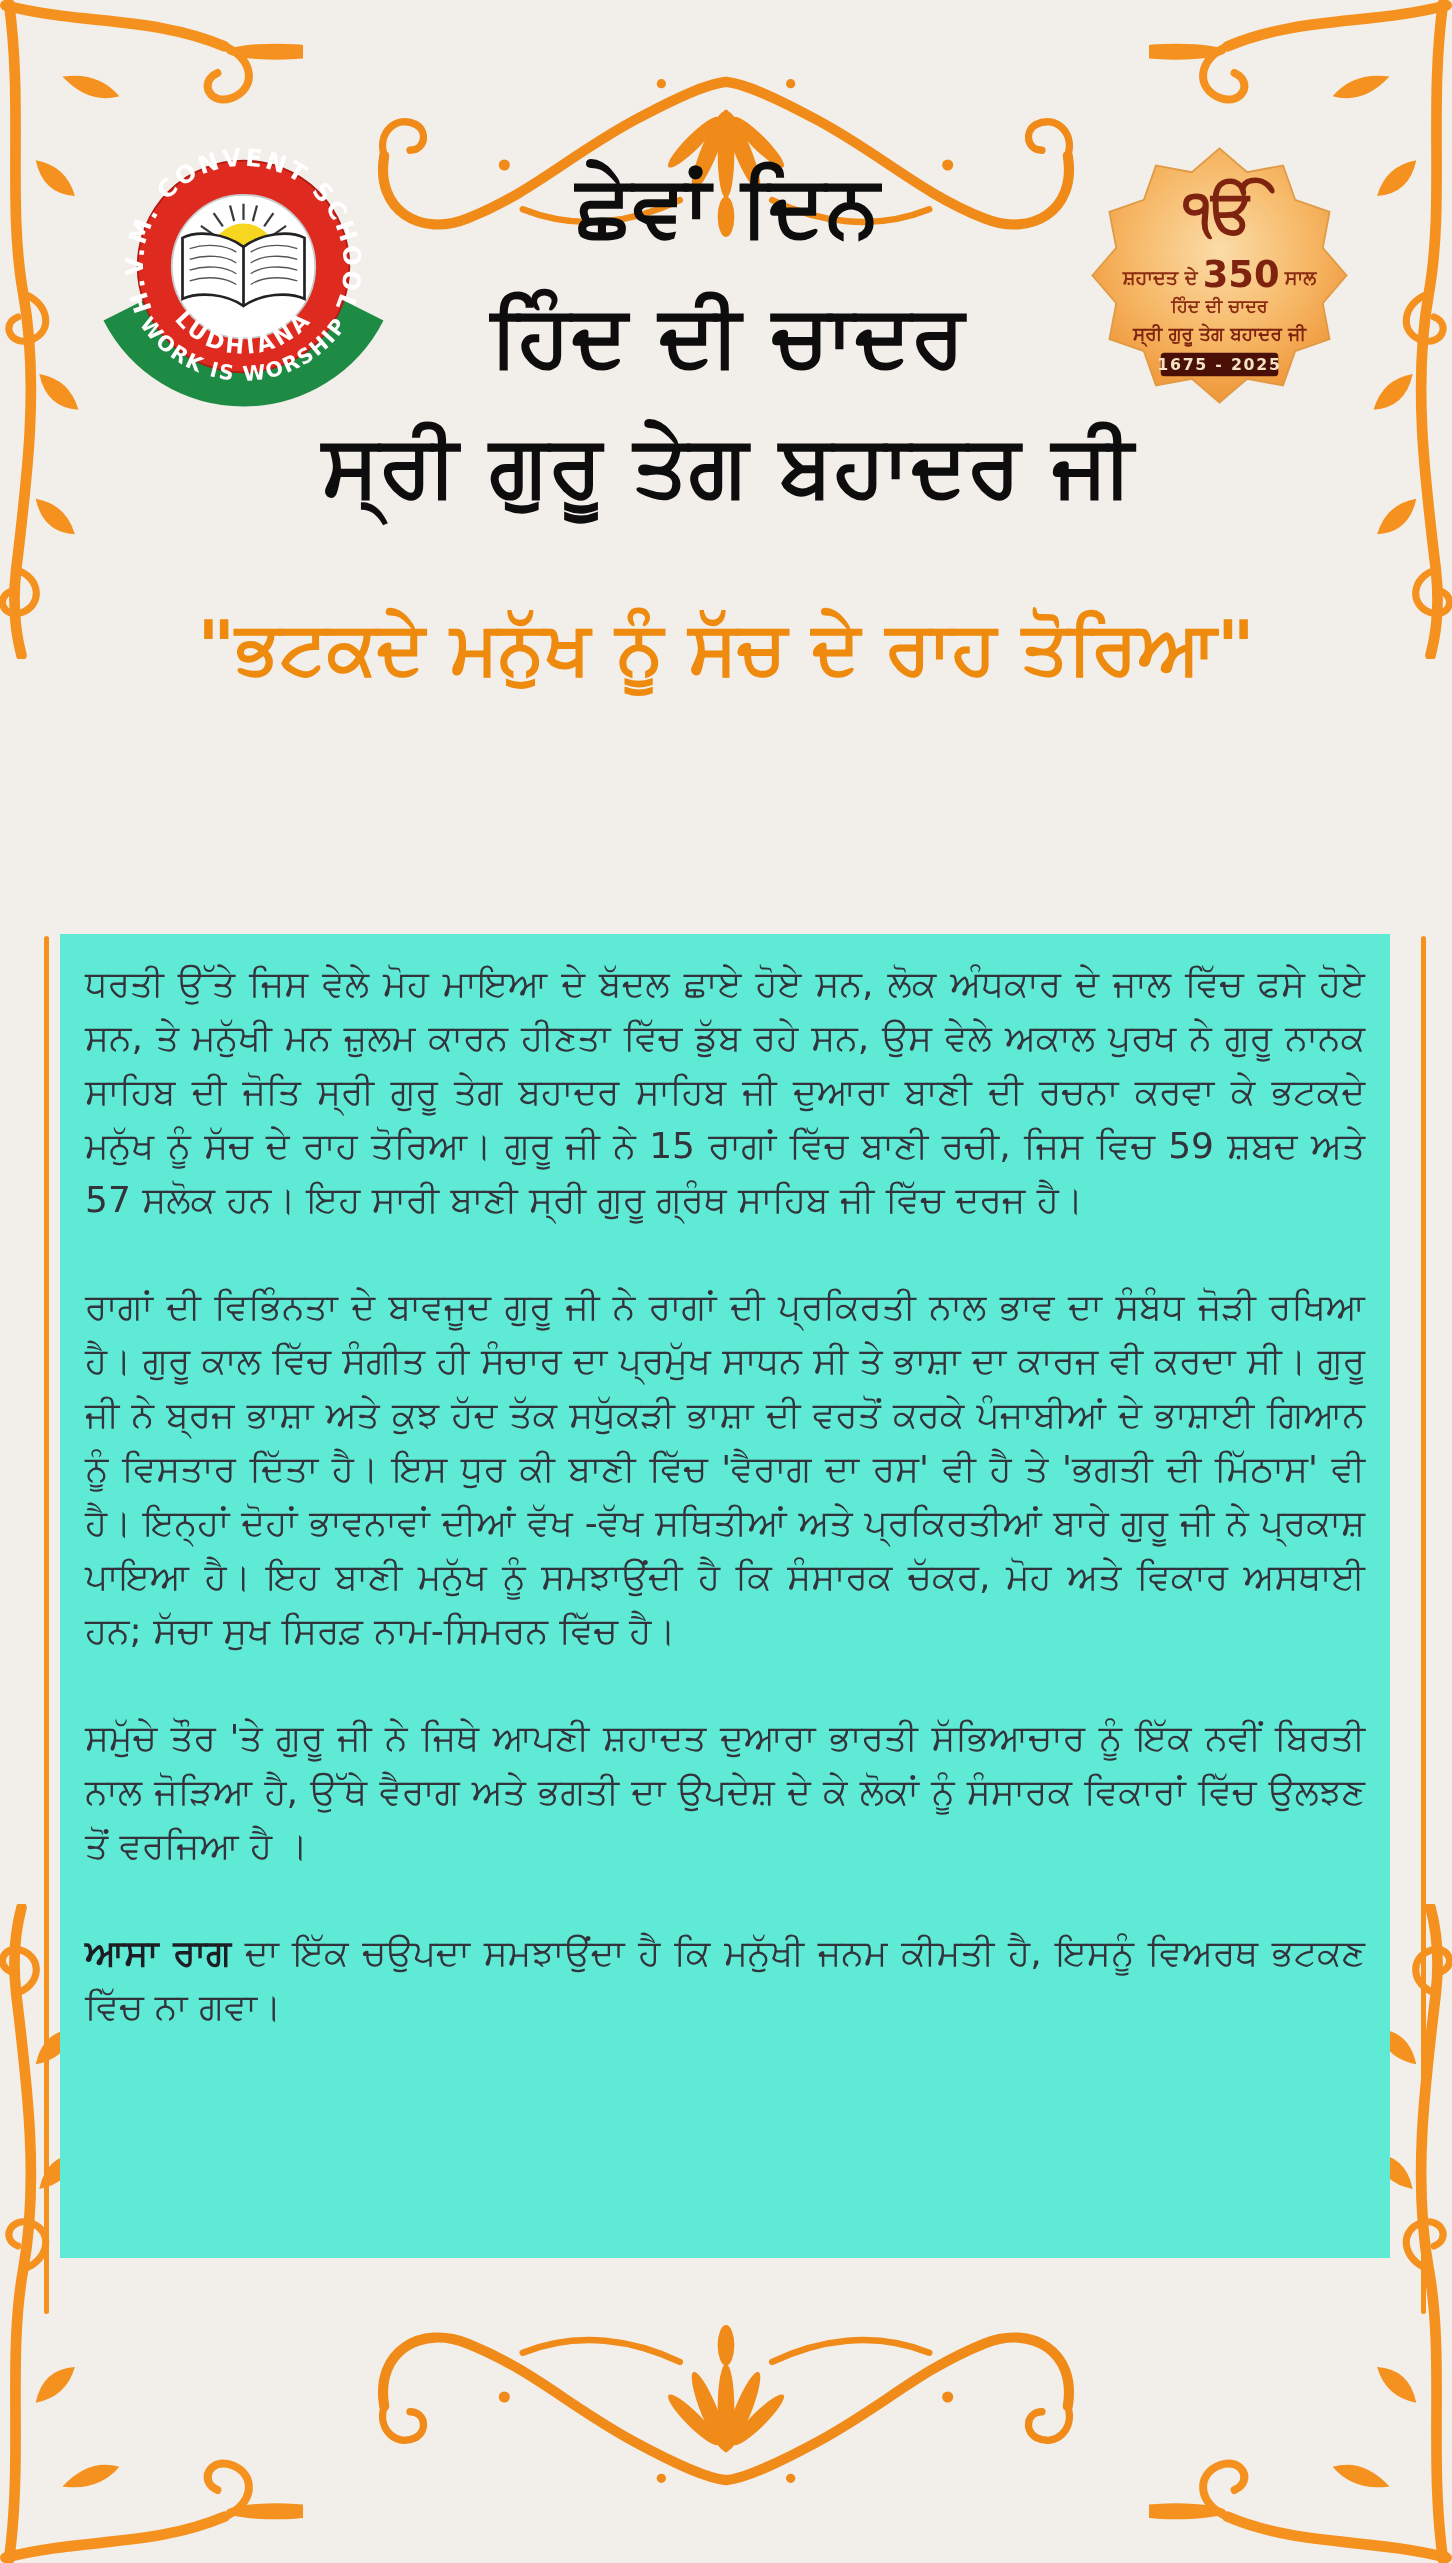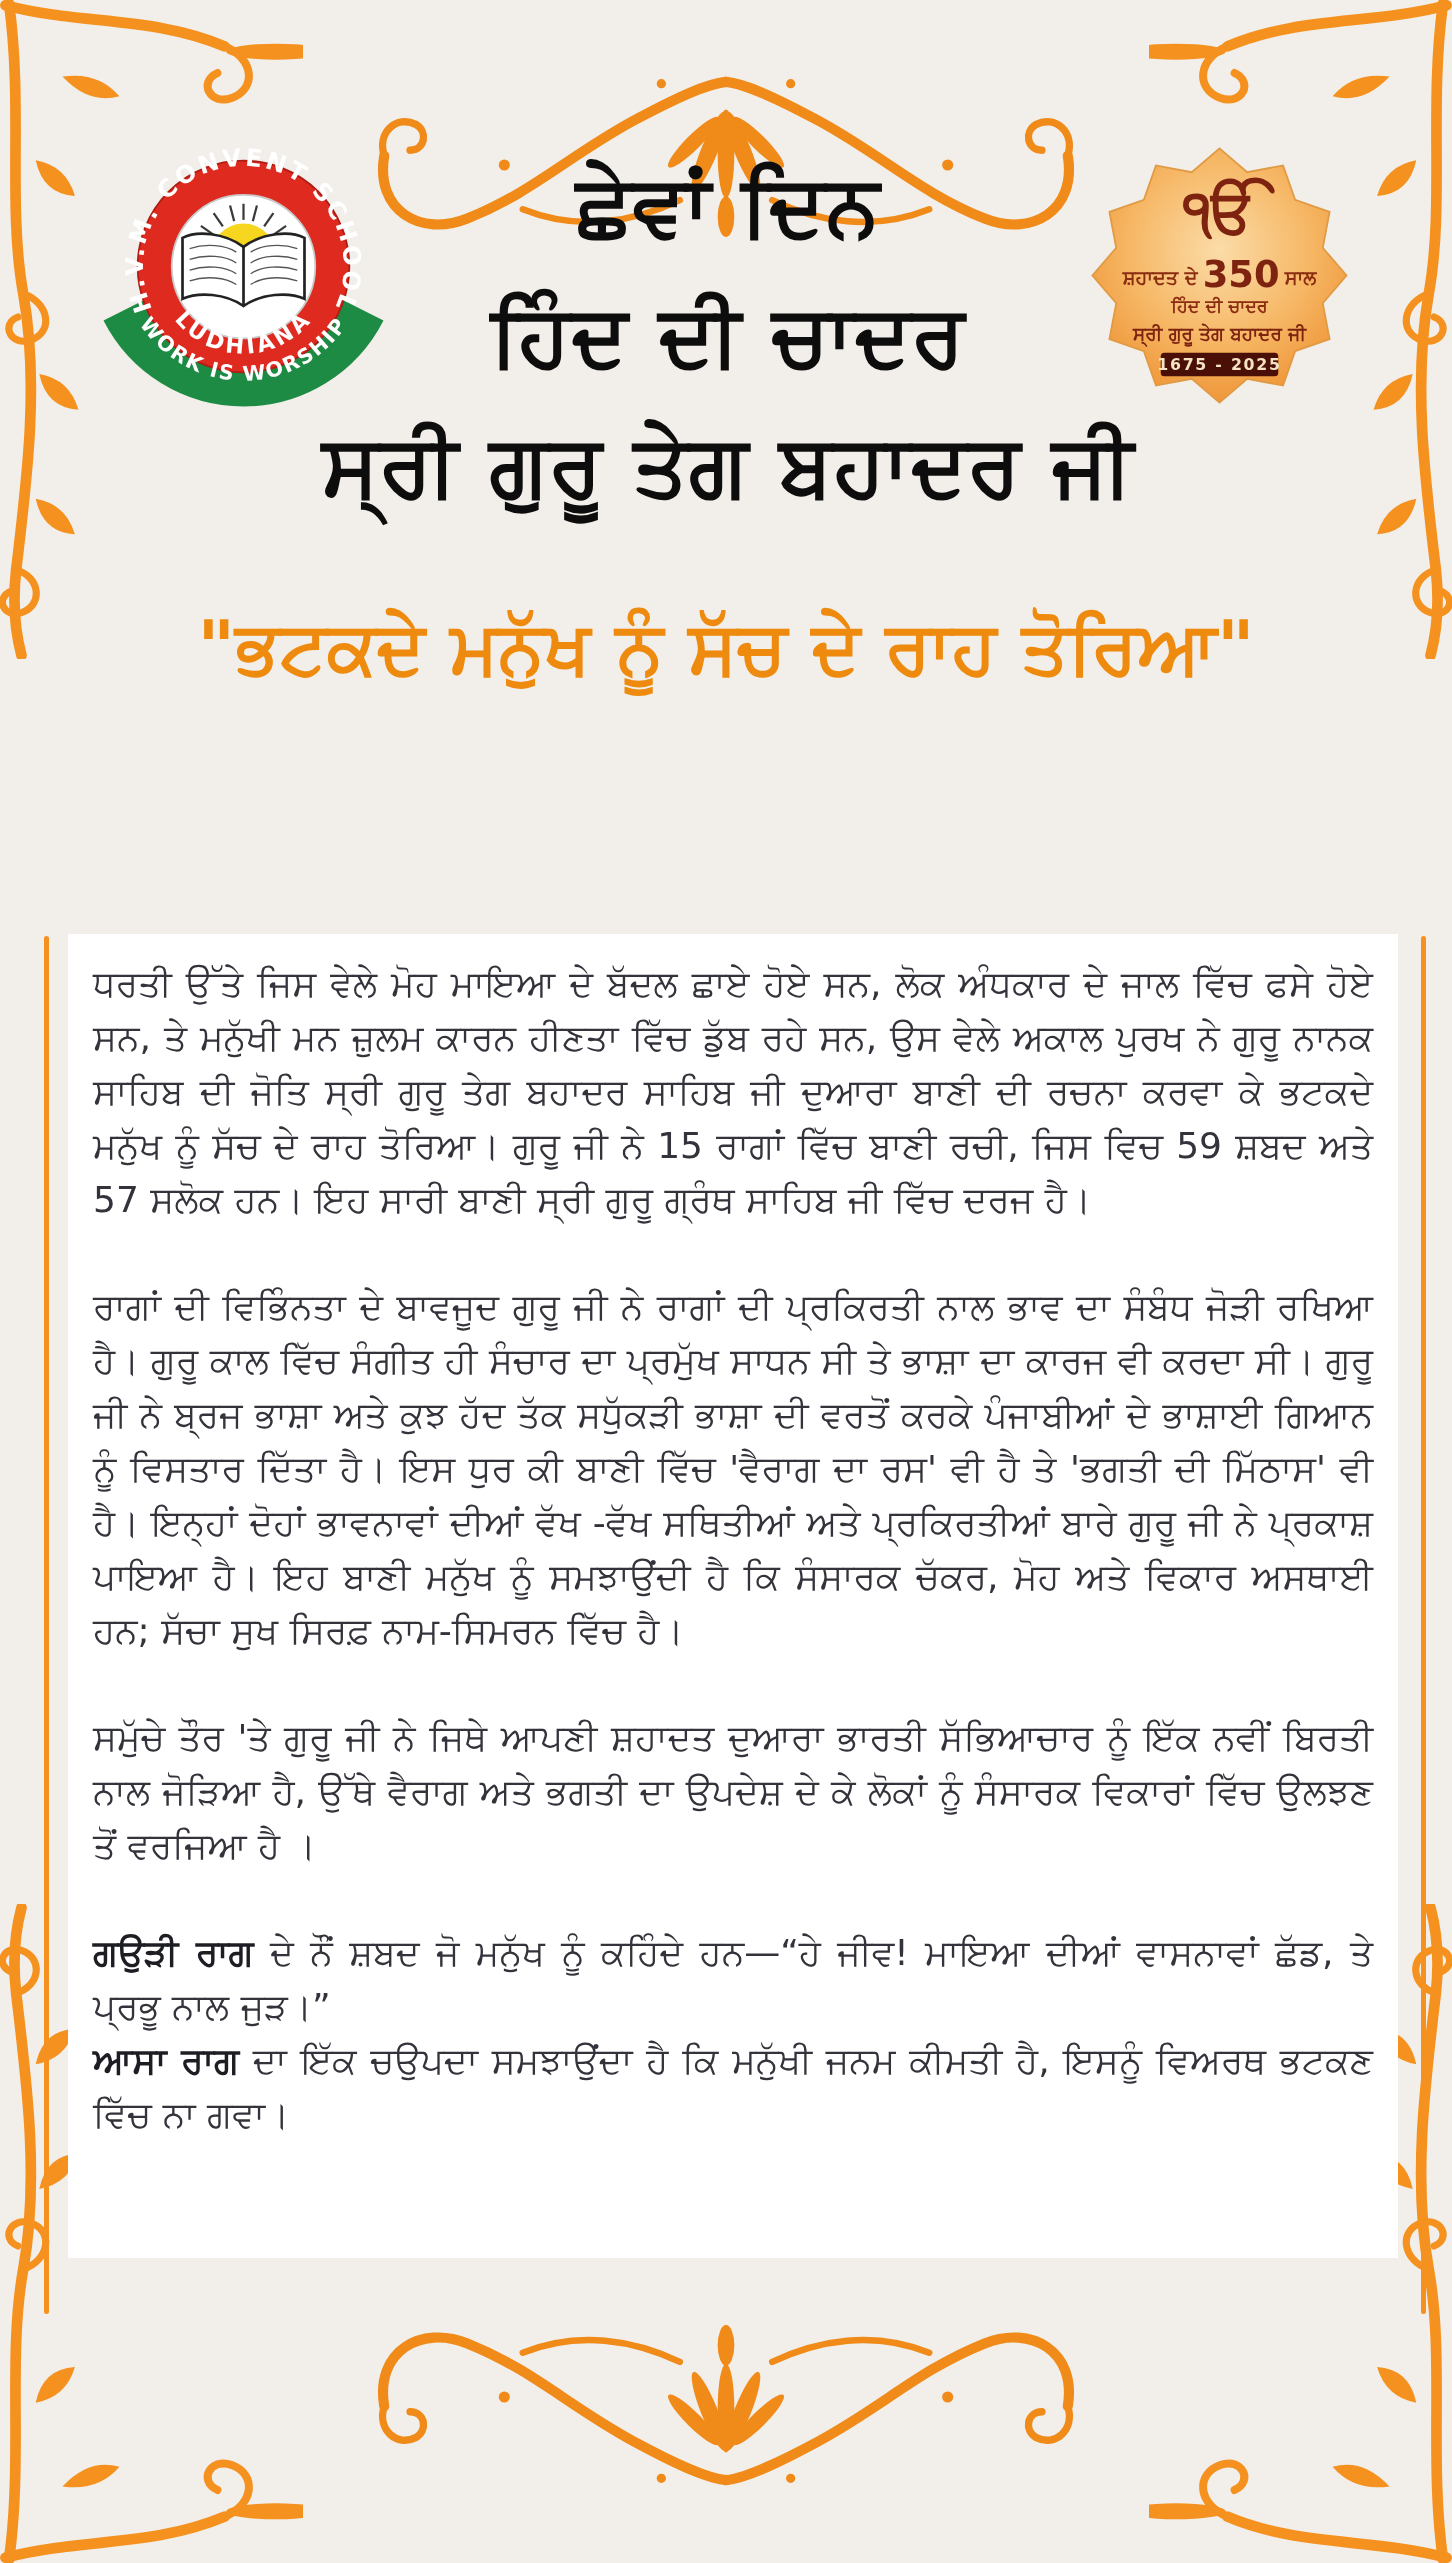--- a/index.html
+++ b/index.html
@@ -22,22 +22,22 @@
   .vine-right{left:1421px;}
   
   .logo{position:absolute;left:100px;top:132px;width:287px;height:287px;}
   .badge{position:absolute;left:1088px;top:144px;width:263px;height:263px;}
   .title-block{position:absolute;top:141px;left:2px;width:100%;text-align:center;}
   .title-line{margin:0;font-size:85px;line-height:130px;font-weight:800;color:#0d0d0d;letter-spacing:0.9px;}
   .heading-block{position:absolute;top:595px;left:0;width:100%;text-align:center;}
   .heading-line{margin:0;font-size:73px;line-height:105px;font-weight:bold;color:#ee8a0e;}
   
   .card{
-    position:absolute;left:68px;top:934px;width:1330px;height:1324px;
-    background:#ffffff;box-sizing:border-box;padding:23px 25px;
+    position:absolute;left:60px;top:934px;width:1330px;height:1324px;
+    background:#5eead4;box-sizing:border-box;padding:23px 25px;
   }
   .card p{margin:0 0 53px;font-size:36px;line-height:54px;color:#33333b;text-align:justify;}
   .card p.tight{margin:0;}
   .card .lead{font-weight:bold;color:#1d1d24;}
   
   .logo-arc{font-size:27px;font-weight:bold;fill:#ffffff;letter-spacing:3px;}
   .logo-city{font-size:25px;font-weight:bold;fill:#ffffff;letter-spacing:4px;}
   .logo-motto{font-size:23px;font-weight:bold;fill:#ffffff;letter-spacing:2px;}
   .bt-ik{font-size:68px;font-weight:bold;fill:#7e2310;text-anchor:middle;}
   .bt-small{font-size:22px;font-weight:bold;fill:#8c2d12;}
@@ -182,16 +182,15 @@
 </header>
 
 <section class="heading-block">
   <h2 class="heading-line">"ਭਟਕਦੇ ਮਨੁੱਖ ਨੂੰ ਸੱਚ ਦੇ ਰਾਹ ਤੋਰਿਆ"</h2>
 </section>
 
 <main class="card">
   <p><span>ਧਰਤੀ ਉੱਤੇ ਜਿਸ ਵੇਲੇ ਮੋਹ ਮਾਇਆ ਦੇ ਬੱਦਲ ਛਾਏ ਹੋਏ ਸਨ, ਲੋਕ ਅੰਧਕਾਰ ਦੇ ਜਾਲ ਵਿੱਚ ਫਸੇ ਹੋਏ ਸਨ, ਤੇ ਮਨੁੱਖੀ ਮਨ ਜ਼ੁਲਮ ਕਾਰਨ ਹੀਣਤਾ ਵਿੱਚ ਡੁੱਬ ਰਹੇ ਸਨ, ਉਸ ਵੇਲੇ ਅਕਾਲ ਪੁਰਖ ਨੇ ਗੁਰੂ ਨਾਨਕ ਸਾਹਿਬ ਦੀ ਜੋਤਿ ਸ੍ਰੀ ਗੁਰੂ ਤੇਗ ਬਹਾਦਰ ਸਾਹਿਬ ਜੀ ਦੁਆਰਾ ਬਾਣੀ ਦੀ ਰਚਨਾ ਕਰਵਾ ਕੇ ਭਟਕਦੇ ਮਨੁੱਖ ਨੂੰ ਸੱਚ ਦੇ ਰਾਹ ਤੋਰਿਆ। ਗੁਰੂ ਜੀ ਨੇ 15 ਰਾਗਾਂ ਵਿੱਚ ਬਾਣੀ ਰਚੀ, ਜਿਸ ਵਿਚ 59 ਸ਼ਬਦ ਅਤੇ 57 ਸਲੋਕ ਹਨ। ਇਹ ਸਾਰੀ ਬਾਣੀ ਸ੍ਰੀ ਗੁਰੂ ਗ੍ਰੰਥ ਸਾਹਿਬ ਜੀ ਵਿੱਚ ਦਰਜ ਹੈ।</span></p>
   <p><span>ਰਾਗਾਂ ਦੀ ਵਿਭਿੰਨਤਾ ਦੇ ਬਾਵਜੂਦ ਗੁਰੂ ਜੀ ਨੇ ਰਾਗਾਂ ਦੀ ਪ੍ਰਕਿਰਤੀ ਨਾਲ ਭਾਵ ਦਾ ਸੰਬੰਧ ਜੋੜੀ ਰਖਿਆ ਹੈ। ਗੁਰੂ ਕਾਲ ਵਿੱਚ ਸੰਗੀਤ ਹੀ ਸੰਚਾਰ ਦਾ ਪ੍ਰਮੁੱਖ ਸਾਧਨ ਸੀ ਤੇ ਭਾਸ਼ਾ ਦਾ ਕਾਰਜ ਵੀ ਕਰਦਾ ਸੀ। ਗੁਰੂ ਜੀ ਨੇ ਬ੍ਰਜ ਭਾਸ਼ਾ ਅਤੇ ਕੁਝ ਹੱਦ ਤੱਕ ਸਧੁੱਕੜੀ ਭਾਸ਼ਾ ਦੀ ਵਰਤੋਂ ਕਰਕੇ ਪੰਜਾਬੀਆਂ ਦੇ ਭਾਸ਼ਾਈ ਗਿਆਨ ਨੂੰ ਵਿਸਤਾਰ ਦਿੱਤਾ ਹੈ। ਇਸ ਧੁਰ ਕੀ ਬਾਣੀ ਵਿੱਚ 'ਵੈਰਾਗ ਦਾ ਰਸ' ਵੀ ਹੈ ਤੇ 'ਭਗਤੀ ਦੀ ਮਿੱਠਾਸ' ਵੀ ਹੈ। ਇਨ੍ਹਾਂ ਦੋਹਾਂ ਭਾਵਨਾਵਾਂ ਦੀਆਂ ਵੱਖ -ਵੱਖ ਸਥਿਤੀਆਂ ਅਤੇ ਪ੍ਰਕਿਰਤੀਆਂ ਬਾਰੇ ਗੁਰੂ ਜੀ ਨੇ ਪ੍ਰਕਾਸ਼ ਪਾਇਆ ਹੈ। ਇਹ ਬਾਣੀ ਮਨੁੱਖ ਨੂੰ ਸਮਝਾਉਂਦੀ ਹੈ ਕਿ ਸੰਸਾਰਕ ਚੱਕਰ, ਮੋਹ ਅਤੇ ਵਿਕਾਰ ਅਸਥਾਈ ਹਨ; ਸੱਚਾ ਸੁਖ ਸਿਰਫ਼ ਨਾਮ-ਸਿਮਰਨ ਵਿੱਚ ਹੈ।</span></p>
   <p><span>ਸਮੁੱਚੇ ਤੌਰ 'ਤੇ ਗੁਰੂ ਜੀ ਨੇ ਜਿਥੇ ਆਪਣੀ ਸ਼ਹਾਦਤ ਦੁਆਰਾ ਭਾਰਤੀ ਸੱਭਿਆਚਾਰ ਨੂੰ ਇੱਕ ਨਵੀਂ ਬਿਰਤੀ ਨਾਲ ਜੋੜਿਆ ਹੈ, ਉੱਥੇ ਵੈਰਾਗ ਅਤੇ ਭਗਤੀ ਦਾ ਉਪਦੇਸ਼ ਦੇ ਕੇ ਲੋਕਾਂ ਨੂੰ ਸੰਸਾਰਕ ਵਿਕਾਰਾਂ ਵਿੱਚ ਉਲਝਣ ਤੋਂ ਵਰਜਿਆ ਹੈ ।</span></p>
-  <p class="tight"><b class="lead">ਗਉੜੀ ਰਾਗ</b><span> ਦੇ ਨੌਂ ਸ਼ਬਦ ਜੋ ਮਨੁੱਖ ਨੂੰ ਕਹਿੰਦੇ ਹਨ—“ਹੇ ਜੀਵ! ਮਾਇਆ ਦੀਆਂ ਵਾਸਨਾਵਾਂ ਛੱਡ, ਤੇ ਪ੍ਰਭੂ ਨਾਲ ਜੁੜ।”</span></p>
   <p class="tight"><b class="lead">ਆਸਾ ਰਾਗ</b><span> ਦਾ ਇੱਕ ਚਉਪਦਾ ਸਮਝਾਉਂਦਾ ਹੈ ਕਿ ਮਨੁੱਖੀ ਜਨਮ ਕੀਮਤੀ ਹੈ, ਇਸਨੂੰ ਵਿਅਰਥ ਭਟਕਣ ਵਿੱਚ ਨਾ ਗਵਾ।</span></p>
 </main>
 
 
 </body></html>

